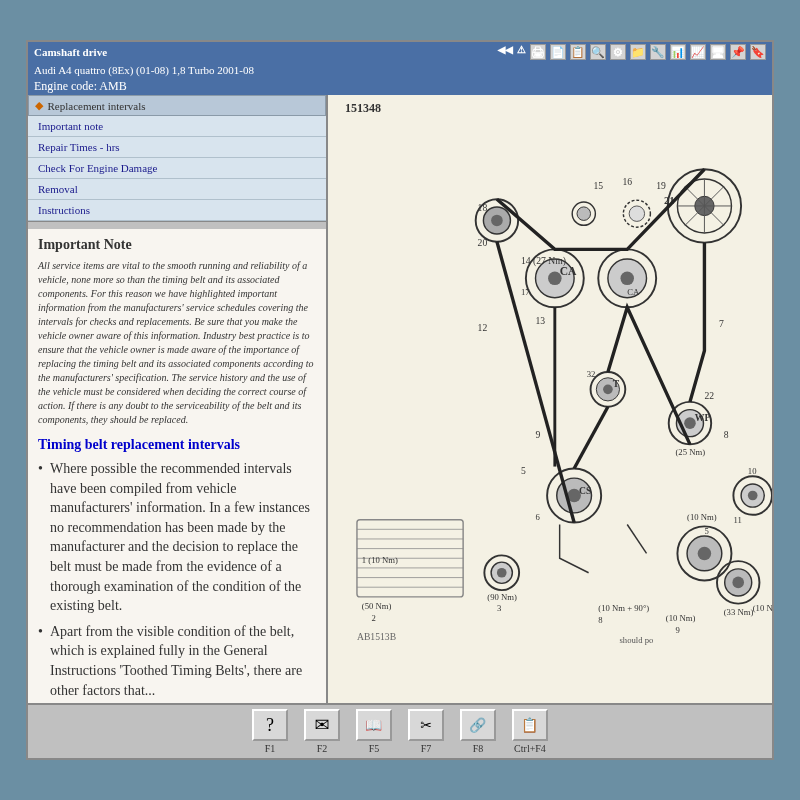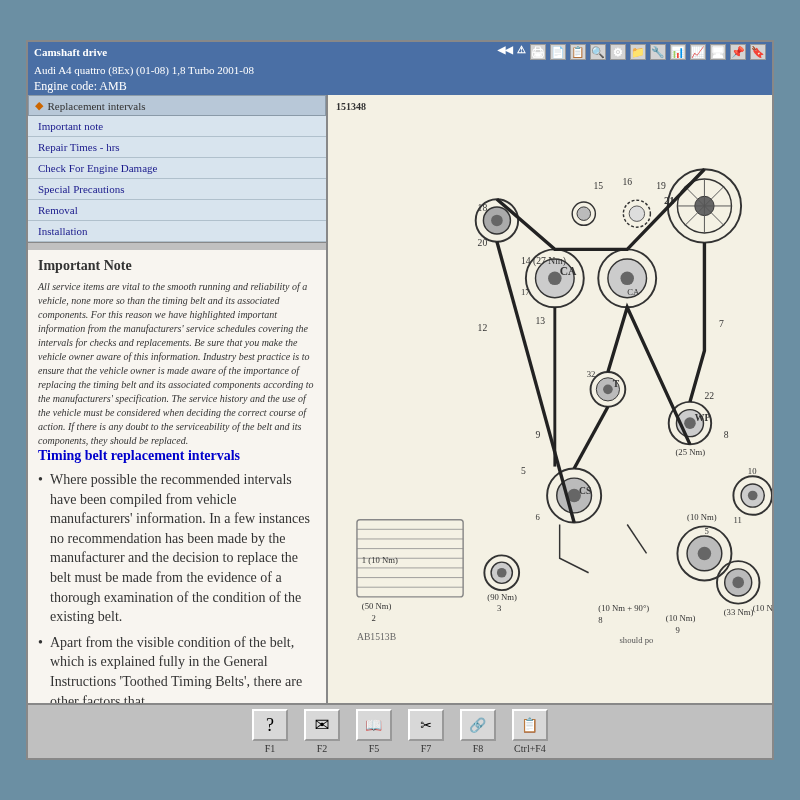--- a/index.html
+++ b/index.html
@@ -97,21 +97,21 @@
       font-size: 14px;
       font-weight: bold;
       color: #333;
       margin-bottom: 6px;
     }
     .italic-text {
       font-style: italic;
       font-size: 10px;
       color: #333;
       line-height: 1.4;
-      margin-bottom: 0;
+      margin-bottom: 10px;
     }
     .blue-subtitle {
       color: #0000cc;
       font-weight: bold;
       font-size: 14px;
       margin-bottom: 6px;
     }
     .bullet-item {
       font-size: 14px;
       color: #333;
@@ -133,22 +133,22 @@
     }
     .diagram-area {
       width: 100%;
       height: 100%;
       background: #f4f1e4;
       position: relative;
     }
     .diagram-number {
       position: absolute;
       top: 6px;
-      left: 8px;
-      font-size: 10px;
+      left: 17px;
+      font-size: 12px;
       font-weight: bold;
       color: #333;
     }
     .bottom-toolbar {
       background: #c0c0c0;
       border-top: 2px solid #888;
       padding: 4px 8px;
       display: flex;
       align-items: center;
       justify-content: center;
@@ -223,23 +223,22 @@
 
         <div class="section-header">
           <span style="color:#cc6600;">◆</span>
           <span>Replacement intervals</span>
         </div>
 
         <div class="nav-scroll">
           <div class="nav-item">Important note</div>
           <div class="nav-item">Repair Times - hrs</div>
           <div class="nav-item">Check For Engine Damage</div>
-          <div class="nav-item">Special Precautions</div>
           <div class="nav-item">Removal</div>
-          <div class="nav-item">Installation</div>
+          <div class="nav-item">Instructions</div>
         </div>
 
         <div style="height:8px; background:#c0c0c0; border-top:1px solid #888;"></div>
 
         <div class="content-area">
           <div class="important-note-title">Important Note</div>
           <div class="italic-text">All service items are vital to the smooth running and reliability of a vehicle, none more so than the timing belt and its associated components. For this reason we have highlighted important information from the manufacturers' service schedules covering the intervals for checks and replacements. Be sure that you make the vehicle owner aware of this information. Industry best practice is to ensure that the vehicle owner is made aware of the importance of replacing the timing belt and its associated components according to the manufacturers' specification. The service history and the use of the vehicle must be considered when deciding the correct course of action. If there is any doubt to the serviceability of the belt and its components, they should be replaced.</div>
           <div class="blue-subtitle">Timing belt replacement intervals</div>
           <div class="bullet-item">Where possible the recommended intervals have been compiled from vehicle manufacturers' information. In a few instances no recommendation has been made by the manufacturer and the decision to replace the belt must be made from the evidence of a thorough examination of the condition of the existing belt.</div>
           <div class="bullet-item">Apart from the visible condition of the belt, which is explained fully in the General Instructions 'Toothed Timing Belts', there are other factors that...</div>

